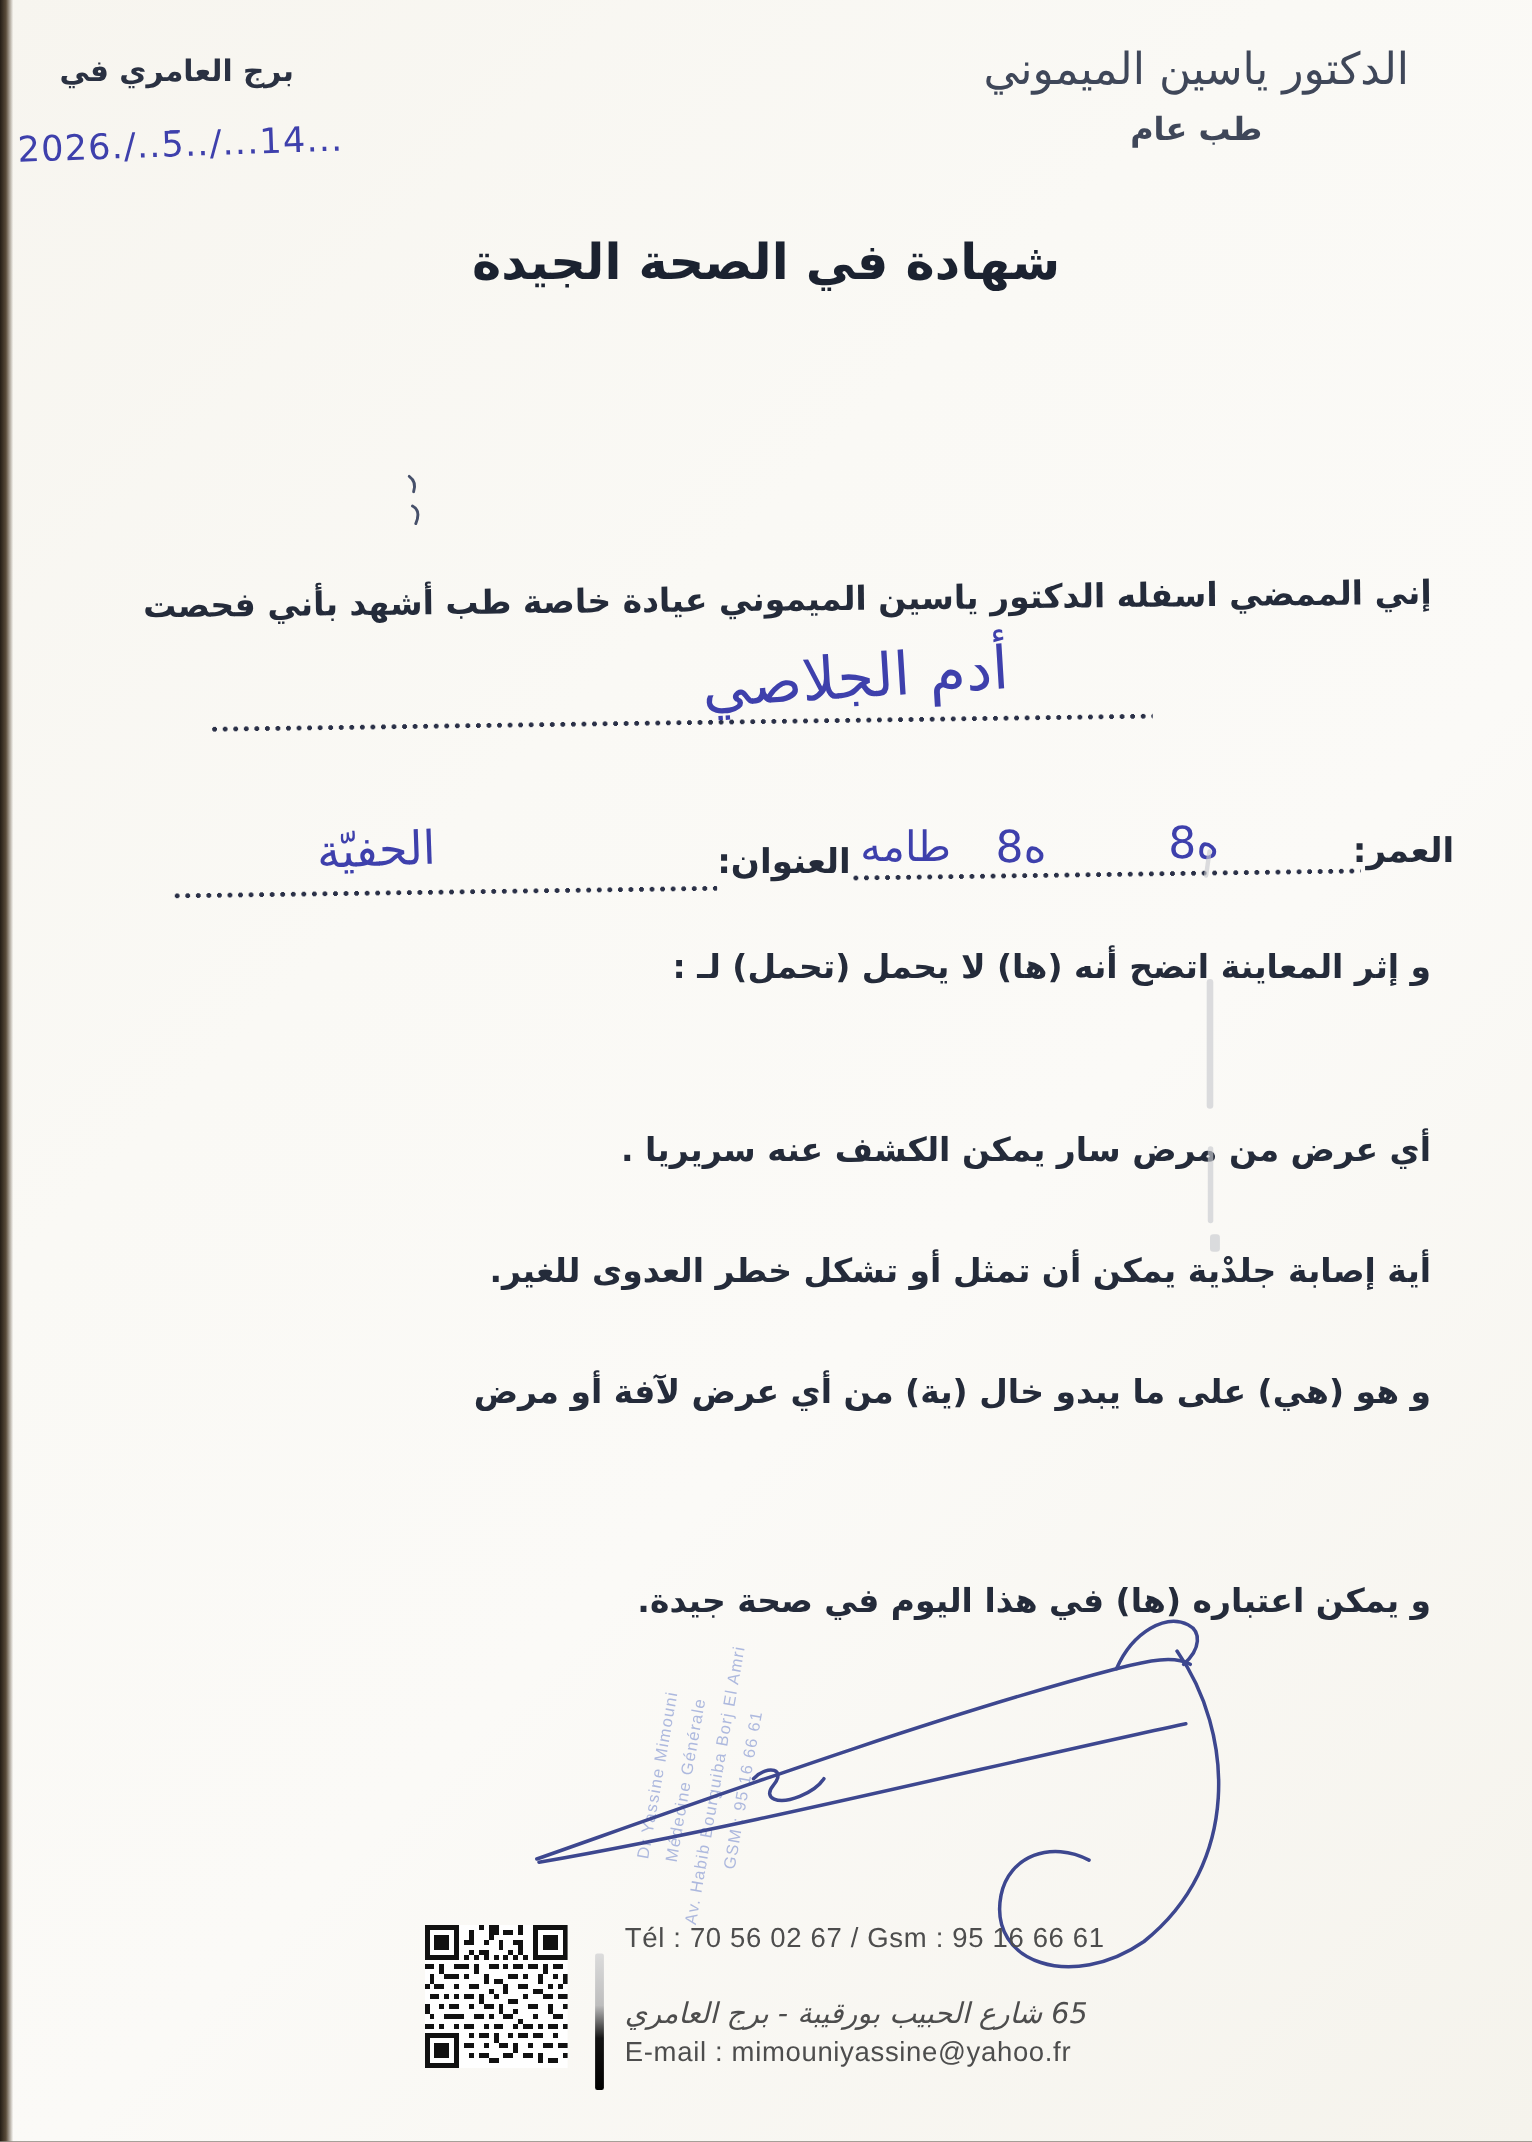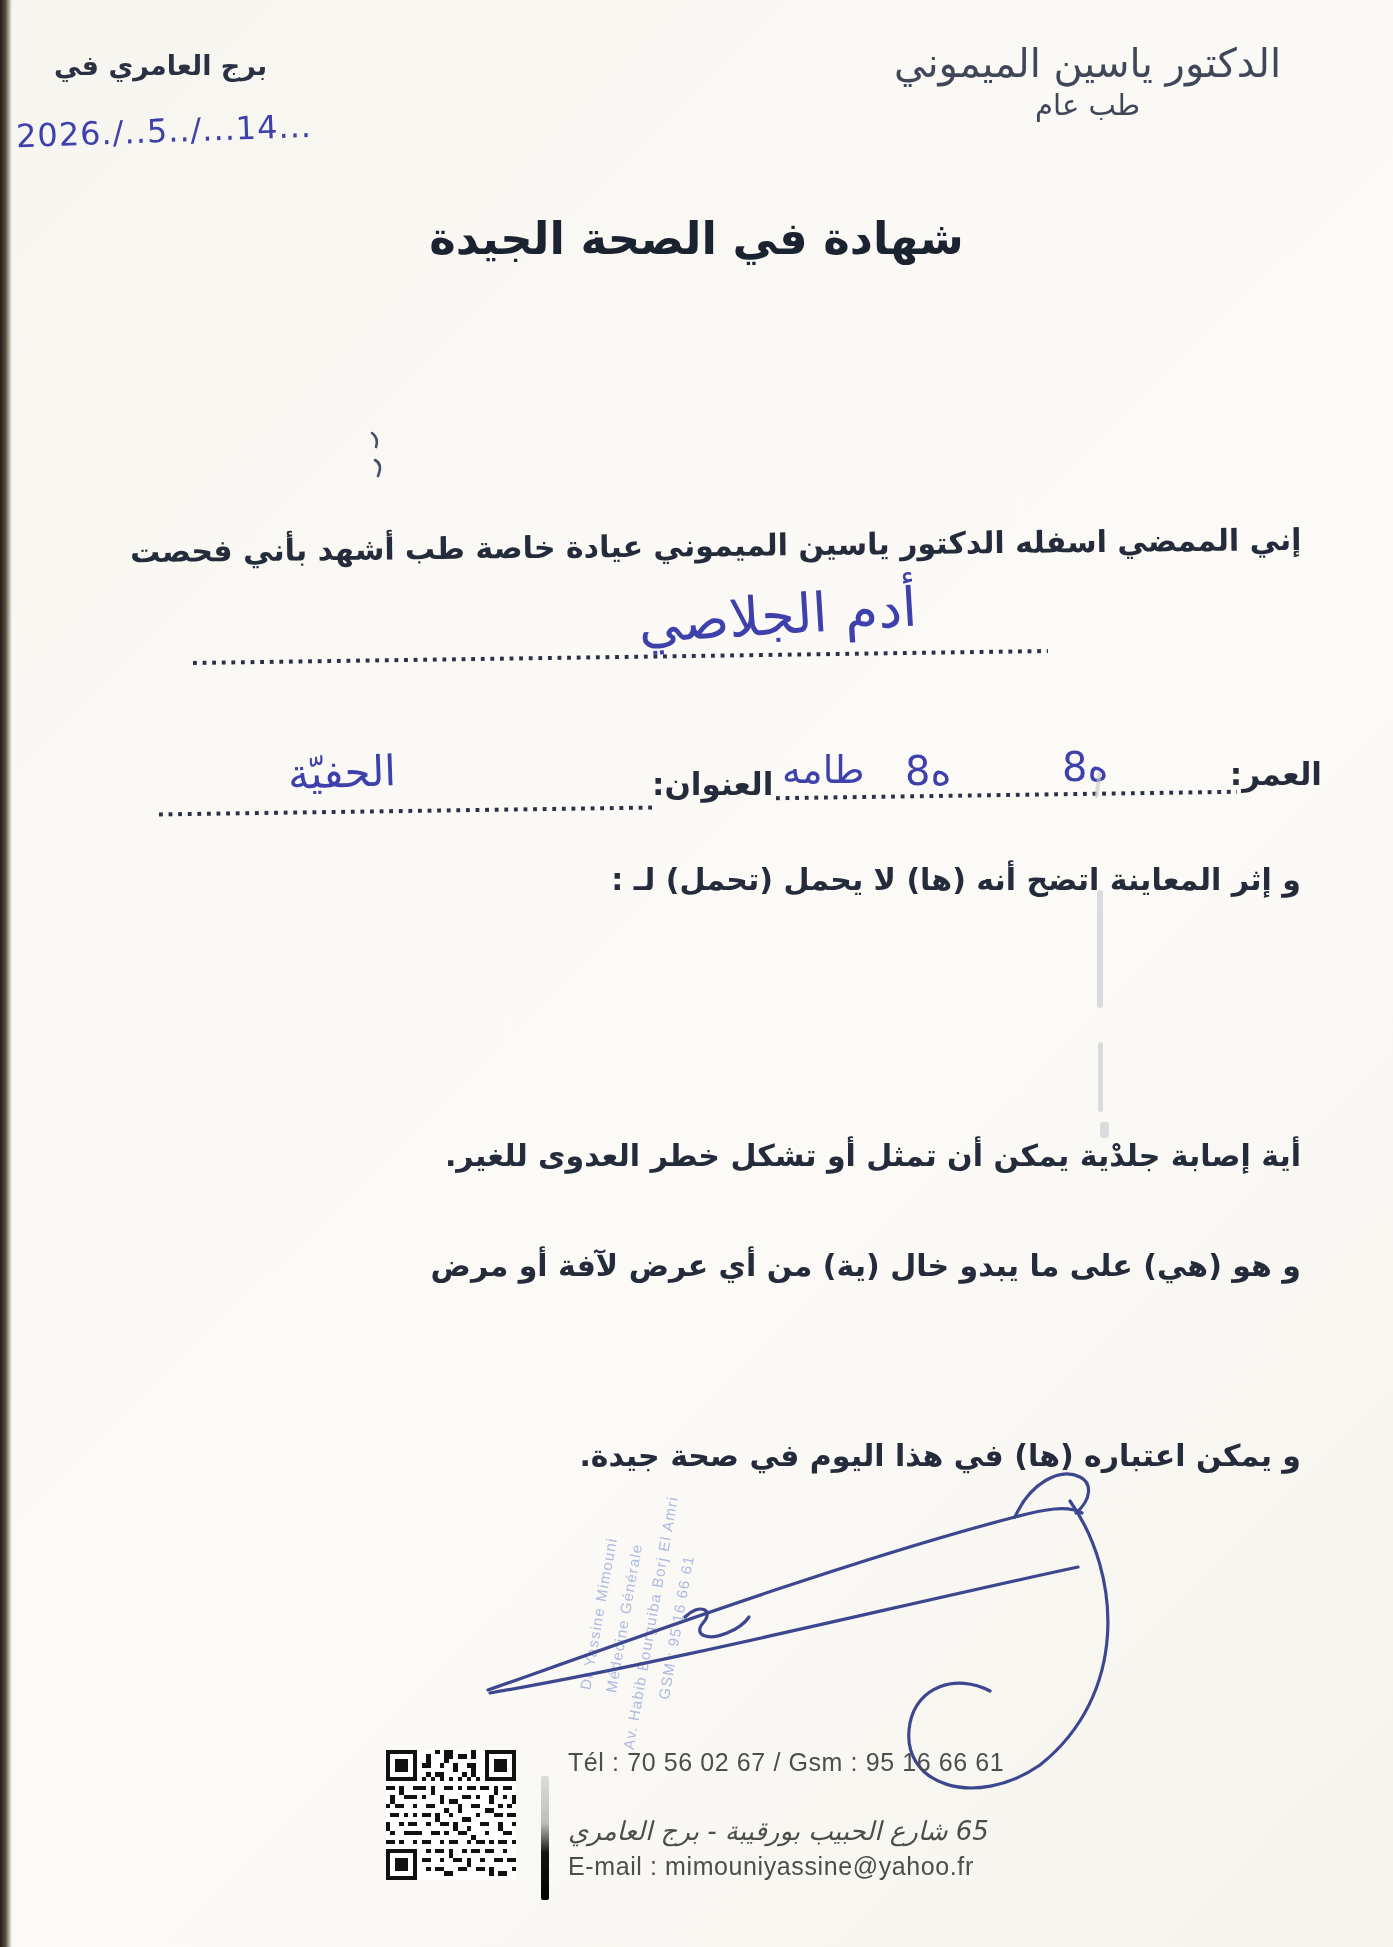--- a/index.html
+++ b/index.html
@@ -13,21 +13,21 @@
   .ltr{direction:ltr; unicode-bidi:isolate;}
   .print{color:#242b3a; font-weight:600; white-space:nowrap;}
   .ink{color:#3e40ac; white-space:nowrap;}
   .dots{height:6px;
     background-image:radial-gradient(circle 2.3px at 3px 3px,#2a3047 96%,rgba(0,0,0,0));
     background-size:9.6px 6px; background-repeat:repeat-x;}
   .edge-left{left:0;top:0;width:12px;height:1947px;
     background:linear-gradient(to right,#241d15 0%,#5a4c3a 45%,rgba(90,76,58,0) 100%);}
   .doctor-block{right:112px;top:40px;text-align:center;color:#3f4759;}
   .doctor-name{font-size:40px;font-weight:500;white-space:nowrap;}
-  .doctor-spec{font-size:29px;font-weight:400;margin-top:2px;}
+  .doctor-spec{font-size:29px;font-weight:700;margin-top:14px;}
   .place-label{left:54px;top:50px;font-size:27px;font-weight:700;color:#2a3142;white-space:nowrap;}
   .hand-date{left:16px;top:112px;font-size:32px;letter-spacing:1px;transform:rotate(-2deg);}
   .title{left:0;top:212px;width:100%;text-align:center;font-size:45px;font-weight:800;color:#1b2230;}
   .bodyline{right:92px;font-size:30px;}
   .stamp-wrap{left:478px;top:1455px;width:320px;height:330px;display:flex;align-items:center;justify-content:center;}
   .stamp-inner{transform:rotate(-80deg);text-align:center;color:rgba(122,142,206,0.6);
     font-family:"Liberation Sans",sans-serif;font-size:15px;line-height:1.75;letter-spacing:1.2px;white-space:nowrap;}
   .footer-text{font-family:"Liberation Sans",sans-serif;color:#4d4d4d;letter-spacing:0.6px;white-space:nowrap;}
   .sep-bar{left:541px;top:1776px;width:8px;height:124px;
     background:linear-gradient(#dcdcdc 0%,#bdbdbd 38%,#6b6b6b 50%,#141414 62%,#000 100%);border-radius:2px;}
@@ -64,20 +64,21 @@
   <div class="abs dots" style="left:775px;top:792px;width:462px;transform:rotate(-0.8deg);"></div>
   <div class="abs ink ltr" style="left:1062px;top:744px;font-size:40px;">ه8</div>
   <div class="abs ink ltr" style="left:905px;top:748px;font-size:40px;">ه8</div>
   <div class="abs ink rtl" style="left:782px;top:748px;font-size:38px;">طامه</div>
   <div class="abs print rtl" style="left:652px;top:766px;font-size:31px;text-align:center;">العنوان:</div>
   <div class="abs dots" style="left:158px;top:808px;width:494px;transform:rotate(-0.8deg);"></div>
   <div class="abs ink rtl" style="left:288px;top:748px;font-size:42px;transform:rotate(-2deg);">الحفيّة</div>
 
   <div class="abs bodyline print rtl" style="top:862px;">و إثر المعاينة اتضح أنه (ها) لا يحمل (تحمل) لـ :</div>
 
+  <div class="abs bodyline print rtl" style="top:1028px;">أي عرض من مرض سار يمكن الكشف عنه سريريا .</div>
   <div class="abs bodyline print rtl" style="top:1138px;">أية إصابة جلدْية يمكن أن تمثل أو تشكل خطر العدوى للغير.</div>
   <div class="abs bodyline print rtl" style="top:1248px;">و هو (هي)  على ما يبدو خال (ية) من أي عرض لآفة  أو مرض</div>
 
   <div class="abs bodyline print rtl" style="top:1438px;text-align:right;">و يمكن اعتباره (ها) في هذا اليوم في صحة جيدة.</div>
 
   <div class="abs stamp-wrap">
     <div class="stamp-inner">
       <div>Dr Yassine Mimouni</div>
       <div>Médecine Générale</div>
       <div>Av. Habib Bourguiba Borj El Amri</div>

